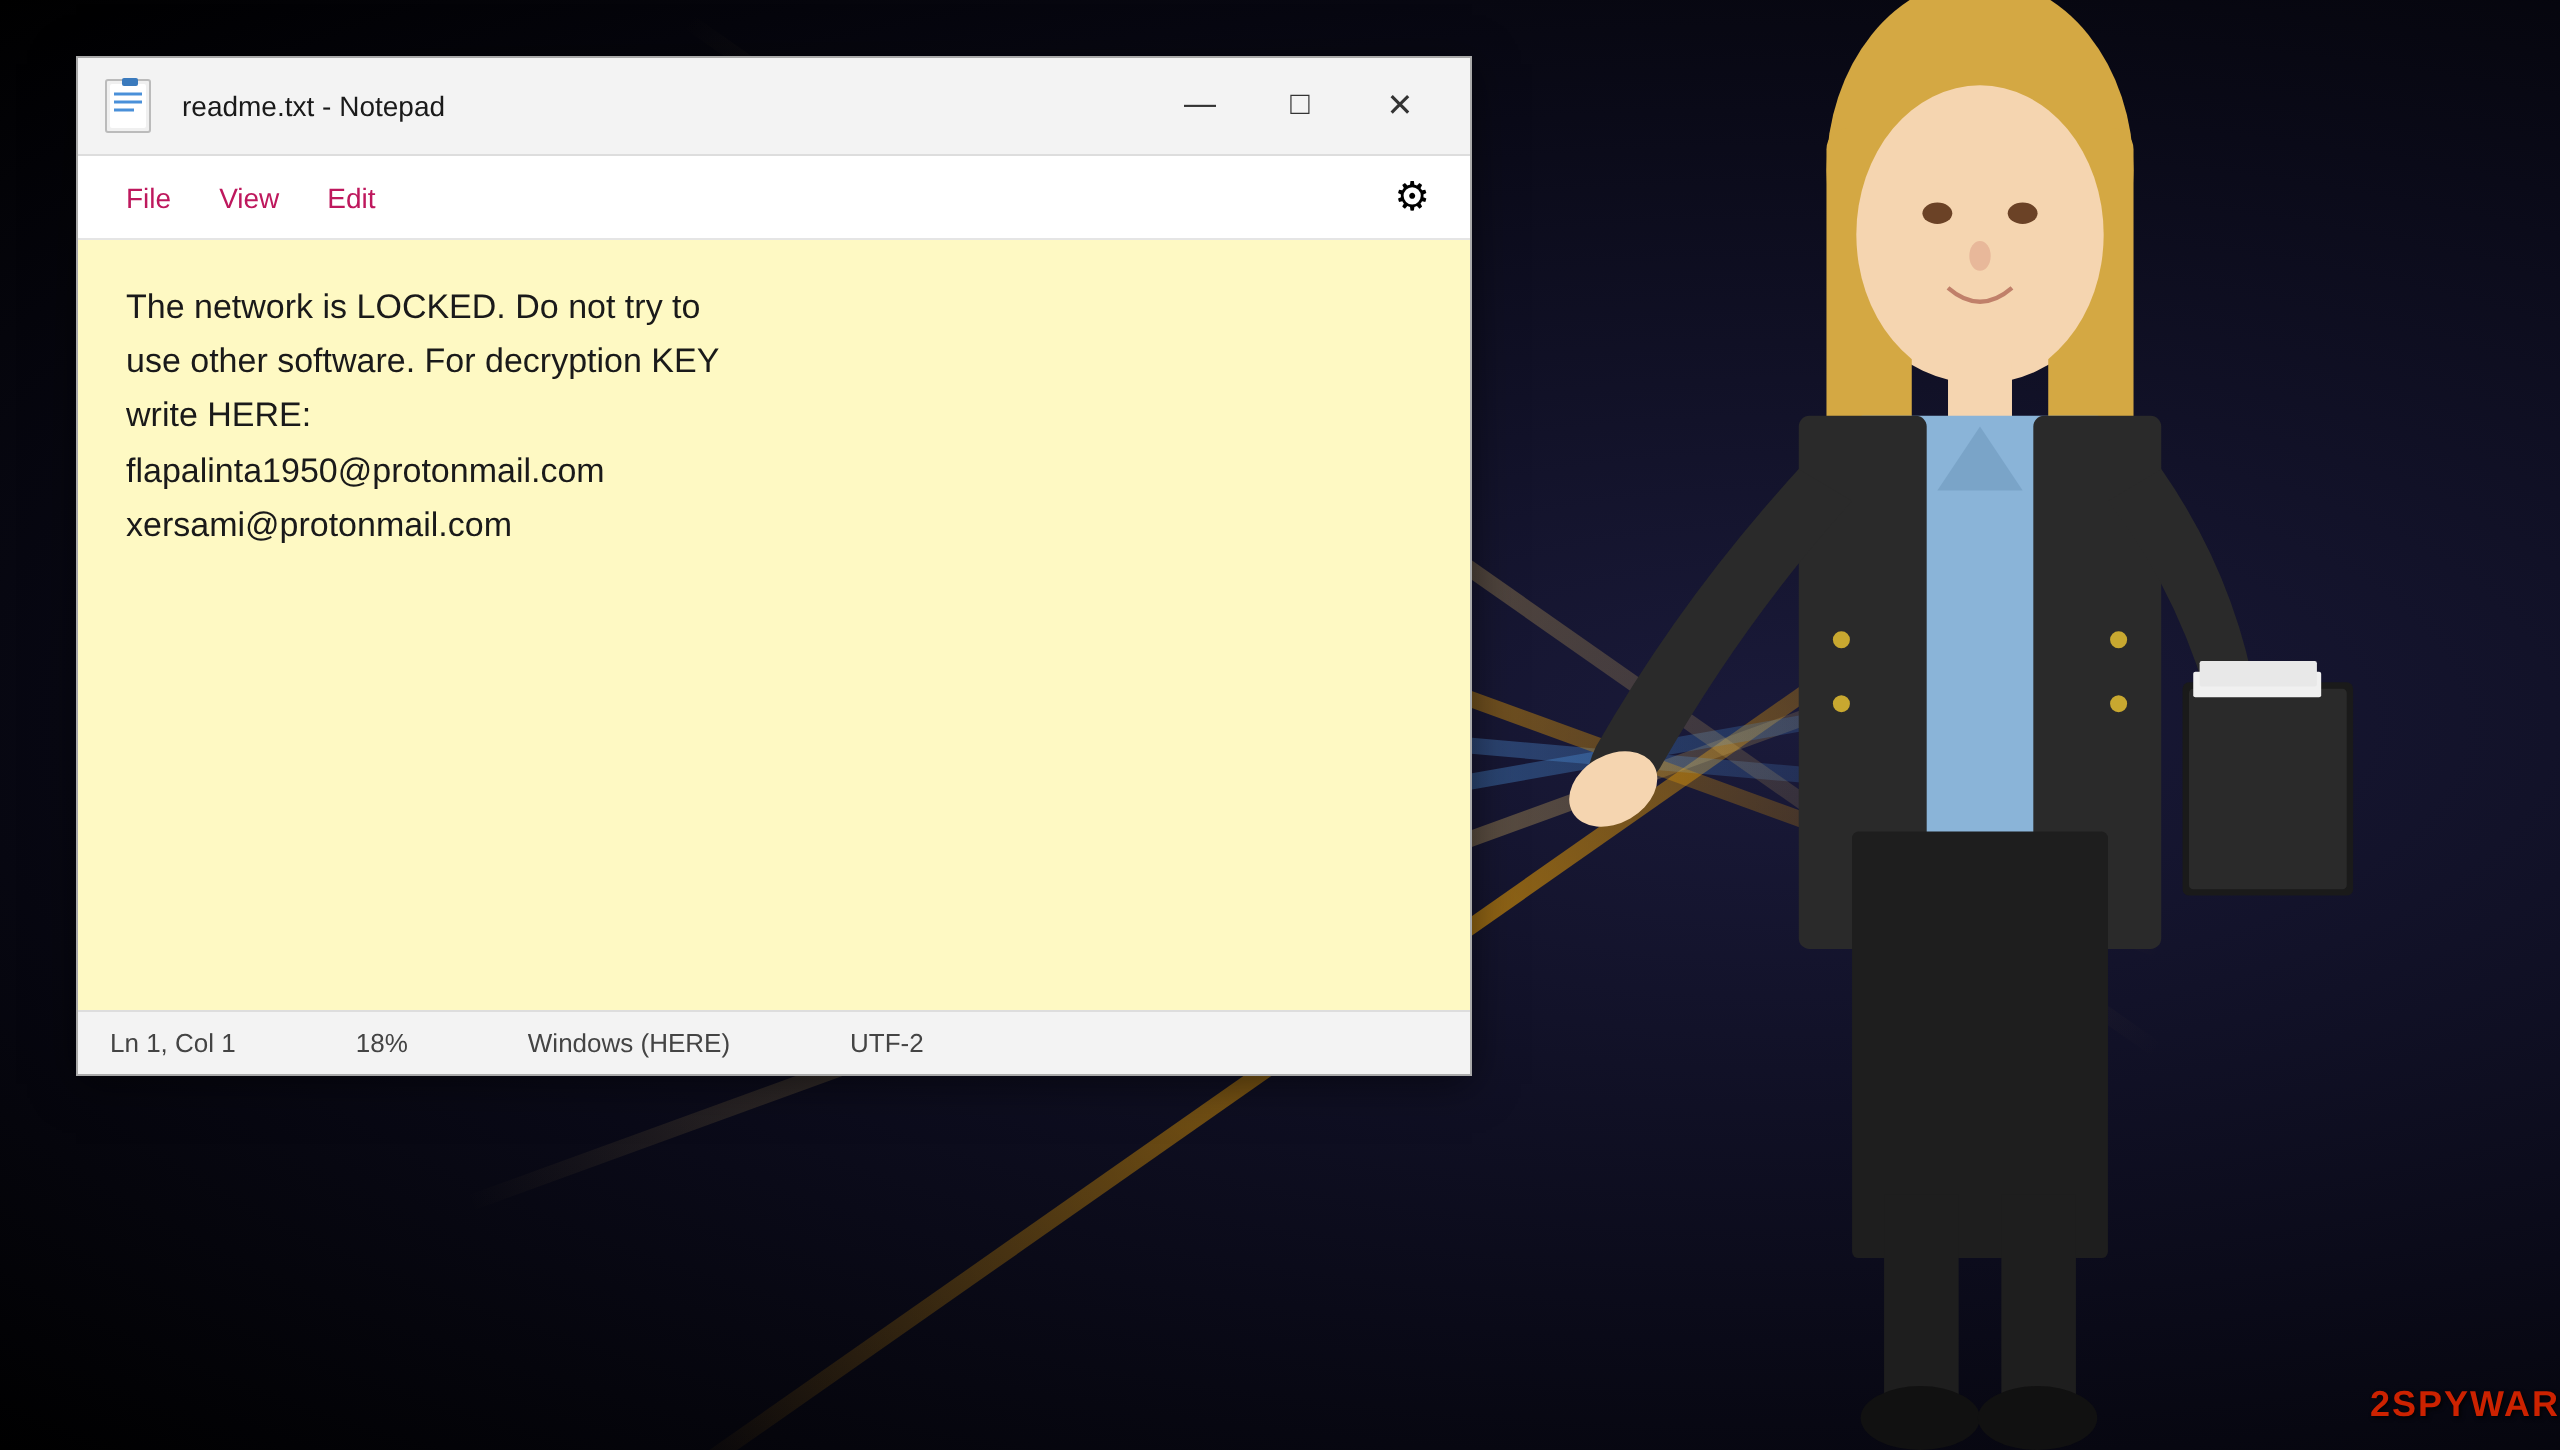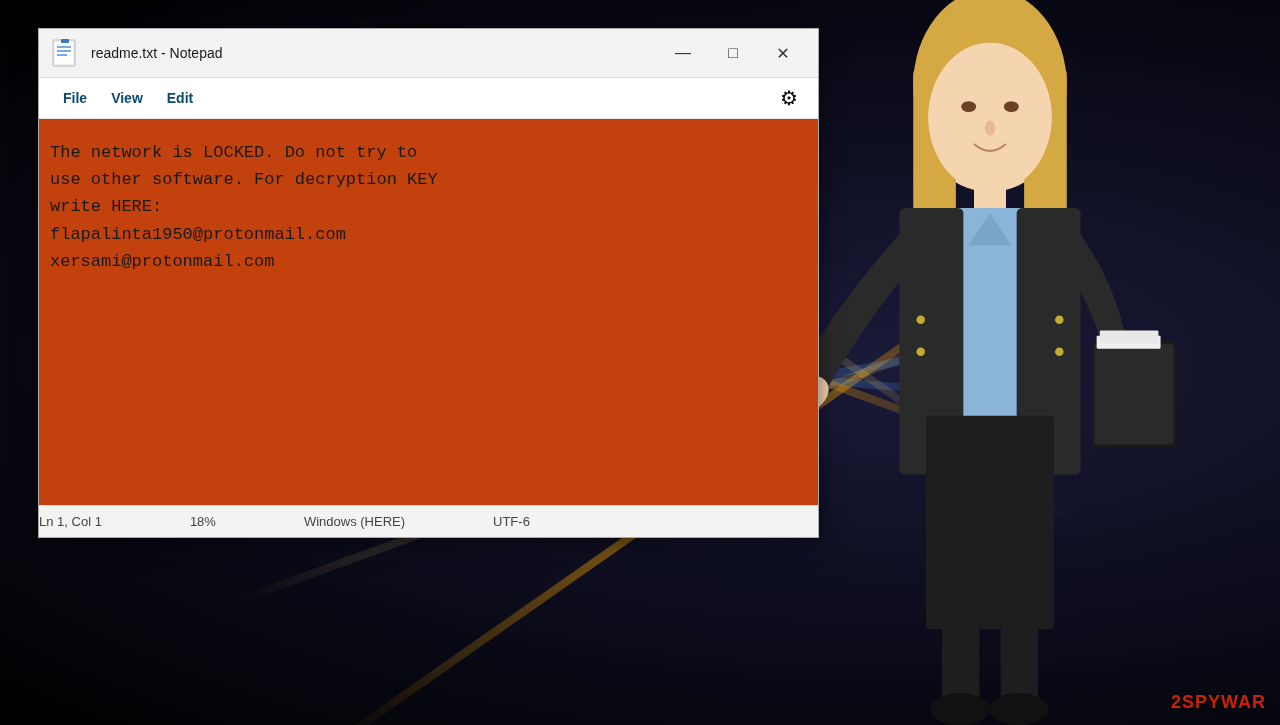--- a/index.html
+++ b/index.html
@@ -84,21 +84,21 @@
     .person-svg {
       width: 100%;
       height: 100%;
     }
 
     
     .notepad-window {
       position: absolute;
       left: 38px;
       top: 28px;
-      width: 781px;
+      width: 698px;
       height: 510px;
       background: #ffffff;
       border: 1px solid #aaa;
       box-shadow: 0 4px 20px rgba(0,0,0,0.5);
       display: flex;
       flex-direction: column;
     }
 
     
     .title-bar {
@@ -157,69 +157,68 @@
       padding: 4px 12px;
       background: #ffffff;
       border-bottom: 1px solid #e5e5e5;
       min-height: 40px;
     }
 
     .menu-item {
       padding: 4px 12px;
       font-size: 14px;
       font-family: 'Segoe UI', Arial, sans-serif;
-      color: #0c4a6e;
+      color: #be185d;
       cursor: pointer;
       border-radius: 3px;
-      font-weight: bold;
     }
 
     .menu-settings {
       margin-left: auto;
       font-size: 20px;
       cursor: pointer;
       padding: 4px 8px;
     }
 
     
     .text-area {
       flex: 1;
-      padding: 20px 11px;
-      font-family: Liberation Mono, monospace;
+      padding: 20px 24px;
+      font-family: Liberation Sans, sans-serif;
       font-size: 17px;
       line-height: 1.6;
       color: #1a1a1a;
-      background: #c2410c;
+      background: #fef9c3;
       overflow-y: auto;
       white-space: pre-wrap;
     }
 
     
     .status-bar {
       display: flex;
       align-items: center;
-      padding: 4px 0;
+      padding: 4px 16px;
       background: #f3f3f3;
       border-top: 1px solid #ddd;
       min-height: 32px;
-      gap: 88px;
+      gap: 60px;
       text-align: right;
     }
 
     .status-item {
       font-size: 13px;
       font-family: 'Segoe UI', Arial, sans-serif;
       color: #444;
     }
 
     
     .watermark {
       position: absolute;
       bottom: 12px;
-      right: 14px;
+      right: 0;
       color: #cc2200;
       font-size: 18px;
       font-weight: bold;
       font-family: Arial, sans-serif;
       letter-spacing: 1px;
       text-shadow: 1px 1px 2px rgba(0,0,0,0.8);
     }
 
   </style>
 </head>
@@ -319,18 +318,18 @@
   <div class="text-area">The network is LOCKED. Do not try to
 use other software. For decryption KEY
 write HERE:
 flapalinta1950@protonmail.com
 xersami@protonmail.com</div>
 
   <div class="status-bar">
     <span class="status-item">Ln 1, Col 1</span>
     <span class="status-item">18%</span>
     <span class="status-item">Windows (HERE)</span>
-    <span class="status-item">UTF-6</span>
+    <span class="status-item">UTF-2</span>
   </div>
 
 </div>
 
 <div class="watermark">2SPYWAR</div>
 
 </body></html>

